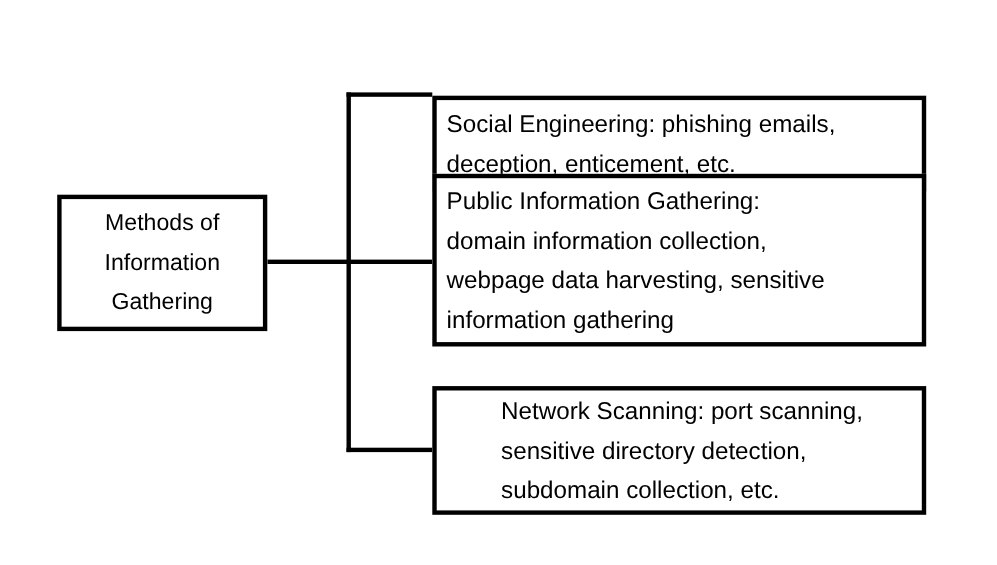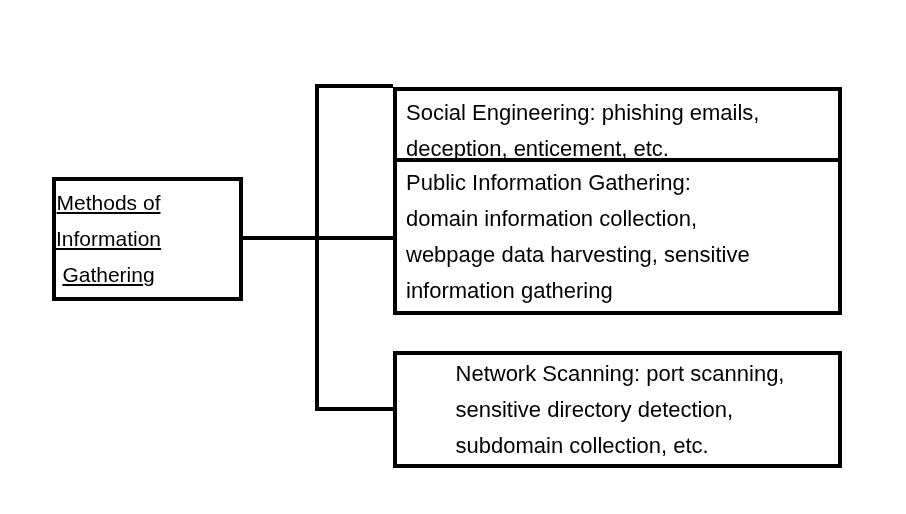--- a/index.html
+++ b/index.html
@@ -28,22 +28,21 @@
     white-space: pre-line;
     font-size: 22px;
     line-height: 36px;
     color: #000000;
   }
   .root-node {
     left: 52px;
     top: 177px;
     width: 191px;
     height: 124px;
-    justify-content: flex-start;
-    text-decoration: underline;
+    justify-content: center;
   }
   .root-node .node-label {
     text-align: center;
     font-size: 21px;
   }
   .branch-node {
     left: 393px;
     width: 449px;
   }
   .branch-node .node-label {

